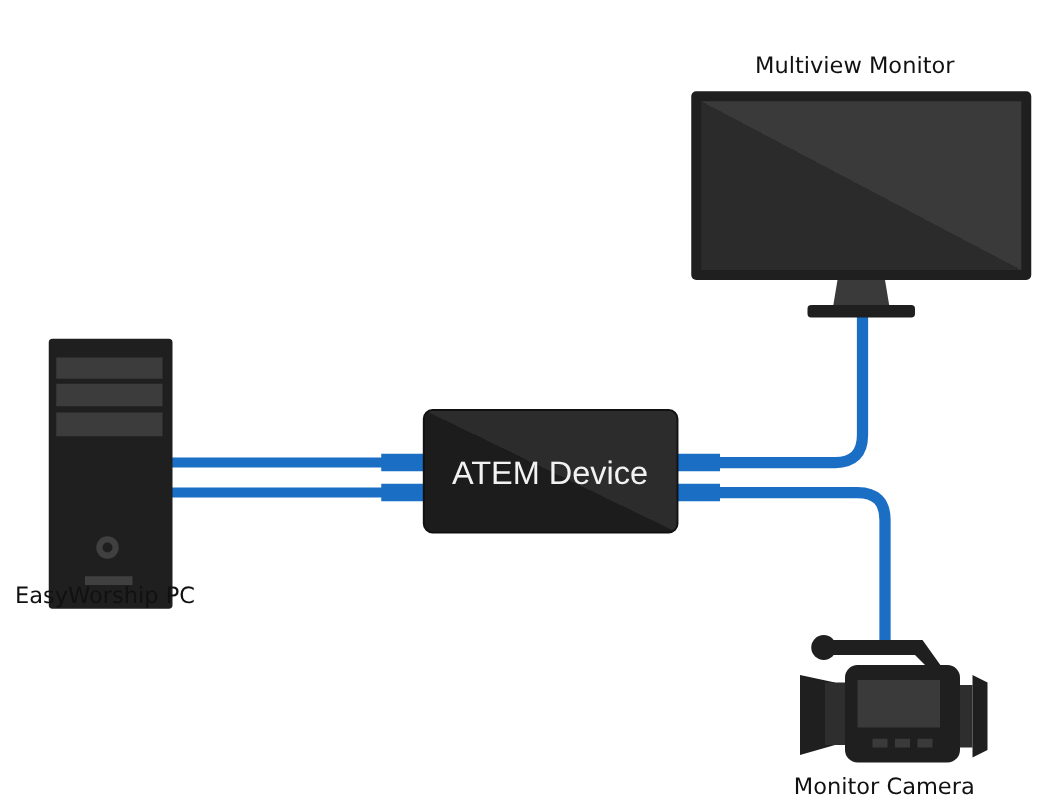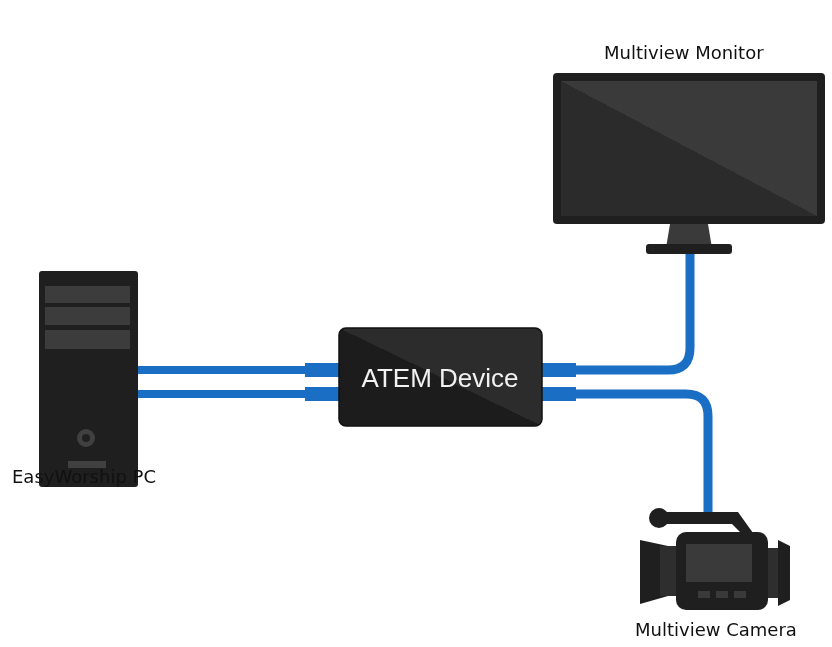--- a/index.html
+++ b/index.html
@@ -74,13 +74,13 @@
     <rect x="698" y="591" width="12" height="7" fill="#3a3a3a"></rect>
     <rect x="716" y="591" width="12" height="7" fill="#3a3a3a"></rect>
     <rect x="734" y="591" width="12" height="7" fill="#3a3a3a"></rect>
     <rect x="768" y="548" width="10" height="50" fill="#2e2e2e"></rect>
     <path d="M778 540 L790 546 L790 600 L778 606 Z" fill="#1f1f1f"></path>
   </g>
 </svg>
 
 <div class="label" style="left:12px; top:466px;">EasyWorship PC</div>
 <div class="label" style="left:604px; top:42px;">Multiview Monitor</div>
-<div class="label" style="left:635px; top:619px;">Multiview Camera</div>
+<div class="label" style="left:635px; top:619px;">Monitor Camera</div>
 
 </body></html>

